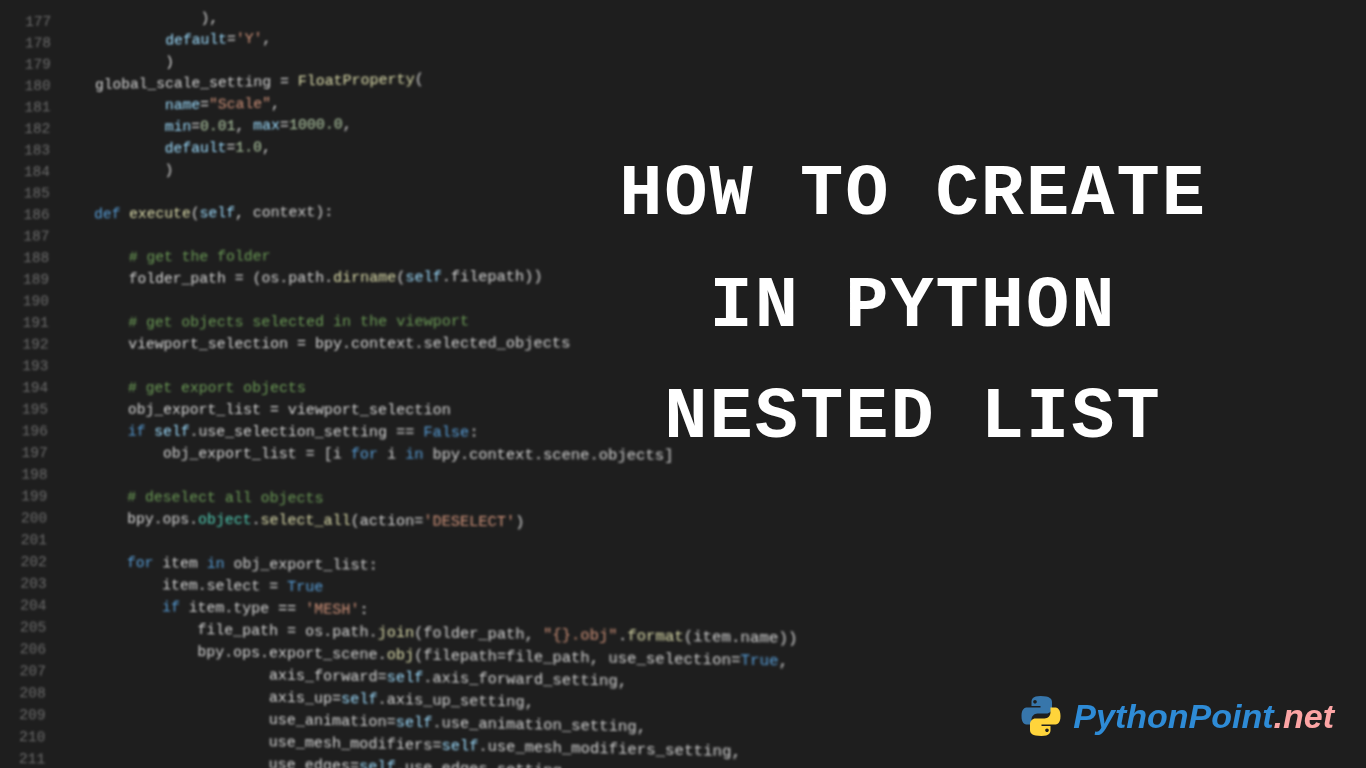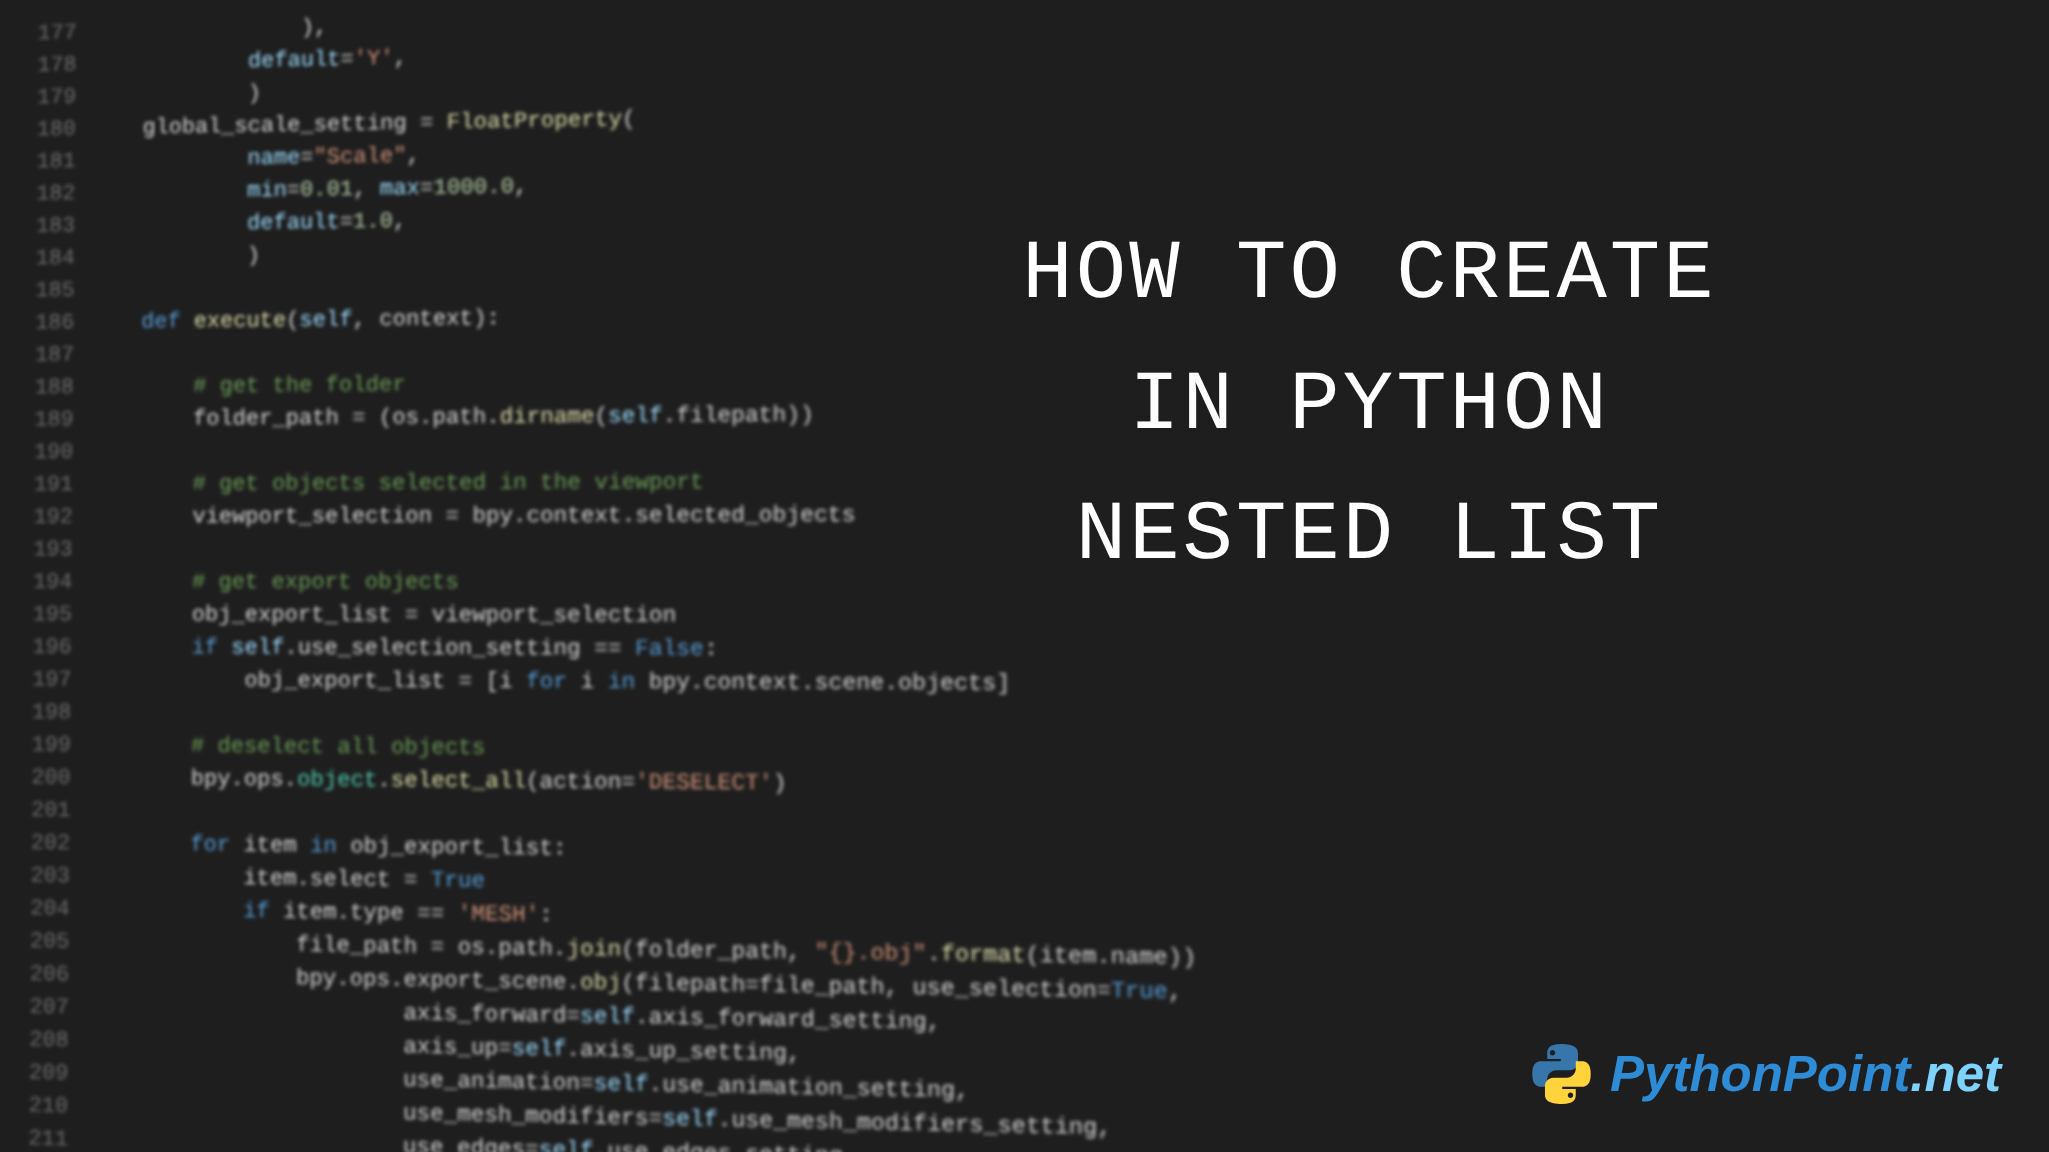--- a/index.html
+++ b/index.html
@@ -51,22 +51,22 @@
 .tok-param { color: #9cdcfe; }
 .tok-obj { color: #4ec9b0; }
 
 .overlay-title {
   position: absolute;
   top: 140px;
   left: 500px;
   right: 40px;
   color: #ffffff;
   font-family: 'Courier New', Courier, monospace;
-  font-weight: normal;
-  font-size: 56px;
+  font-weight: bold;
+  font-size: 72px;
   line-height: 1.55;
   text-align: center;
   letter-spacing: 2px;
 }
 .overlay-title div { white-space: nowrap; }
 
 .logo {
   position: absolute;
   bottom: 28px;
   right: 32px;
@@ -74,21 +74,21 @@
   align-items: center;
   gap: 8px;
 }
 .logo-text {
   font-family: Arial, sans-serif;
   font-size: 34px;
   font-weight: bold;
   font-style: italic;
 }
 .logo-text .pp { color: #2e8bd6; margin-top: 18px; }
-.logo-text .net { color: #7dd3fc; }
+.logo-text .net { color: #fca5a5; }
 .py-logo {
   width: 48px;
   height: 48px;
   position: relative;
 }
 </style>
 </head>
 <body>
 
 <div class="editor">

